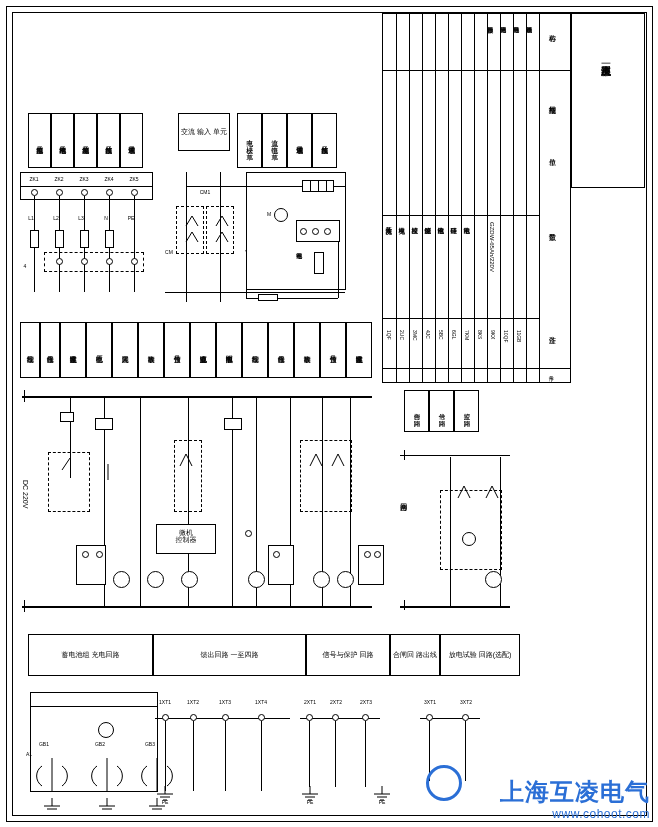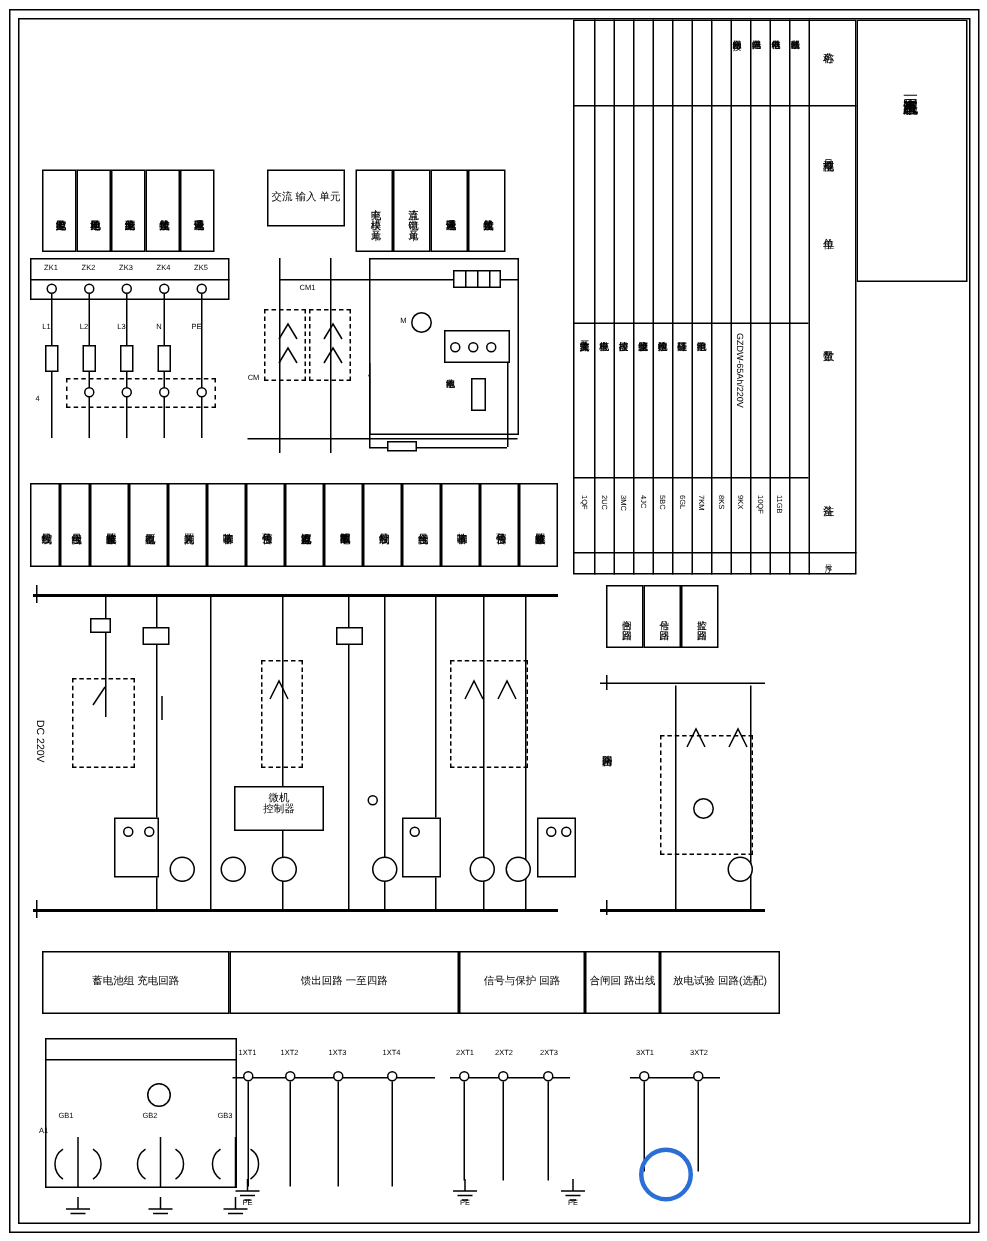--- a/index.html
+++ b/index.html
@@ -374,13 +374,17 @@
         <line x1="224" y1="8" x2="240" y2="8"></line>
         <line x1="227" y1="11" x2="237" y2="11"></line>
         <line x1="230" y1="14" x2="234" y2="14"></line>
     </g>
   </svg>
   <div class="lbl xs" style="left:152px;top:800px;width:26px;">PE</div>
   <div class="lbl xs" style="left:297px;top:800px;width:26px;">PE</div>
   <div class="lbl xs" style="left:369px;top:800px;width:26px;">PE</div>
 
   <div class="wmlogo"></div>
+  <div class="wm">
+    <div class="wm1">上海互凌电气</div>
+    <div class="wm2">www.cohoot.com</div>
+  </div>
 </div>
 
 </body></html>

